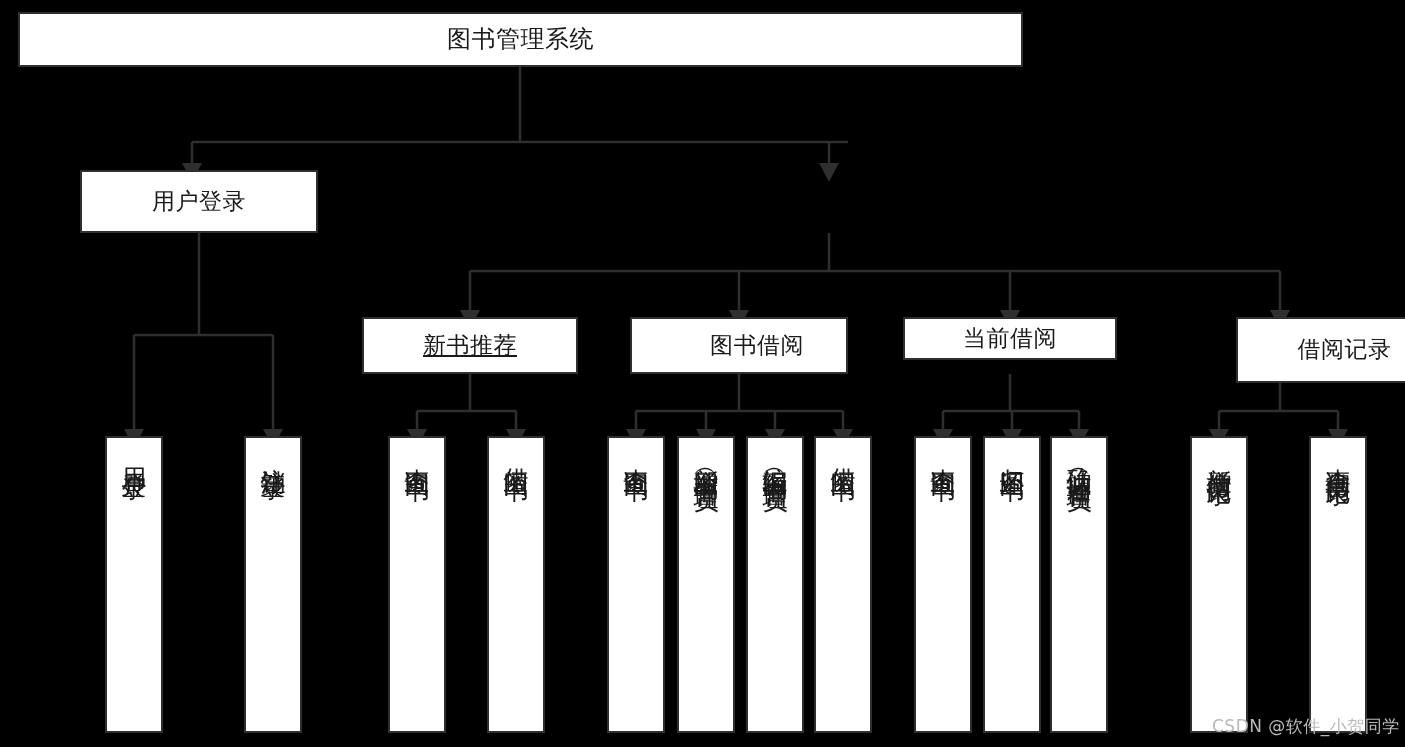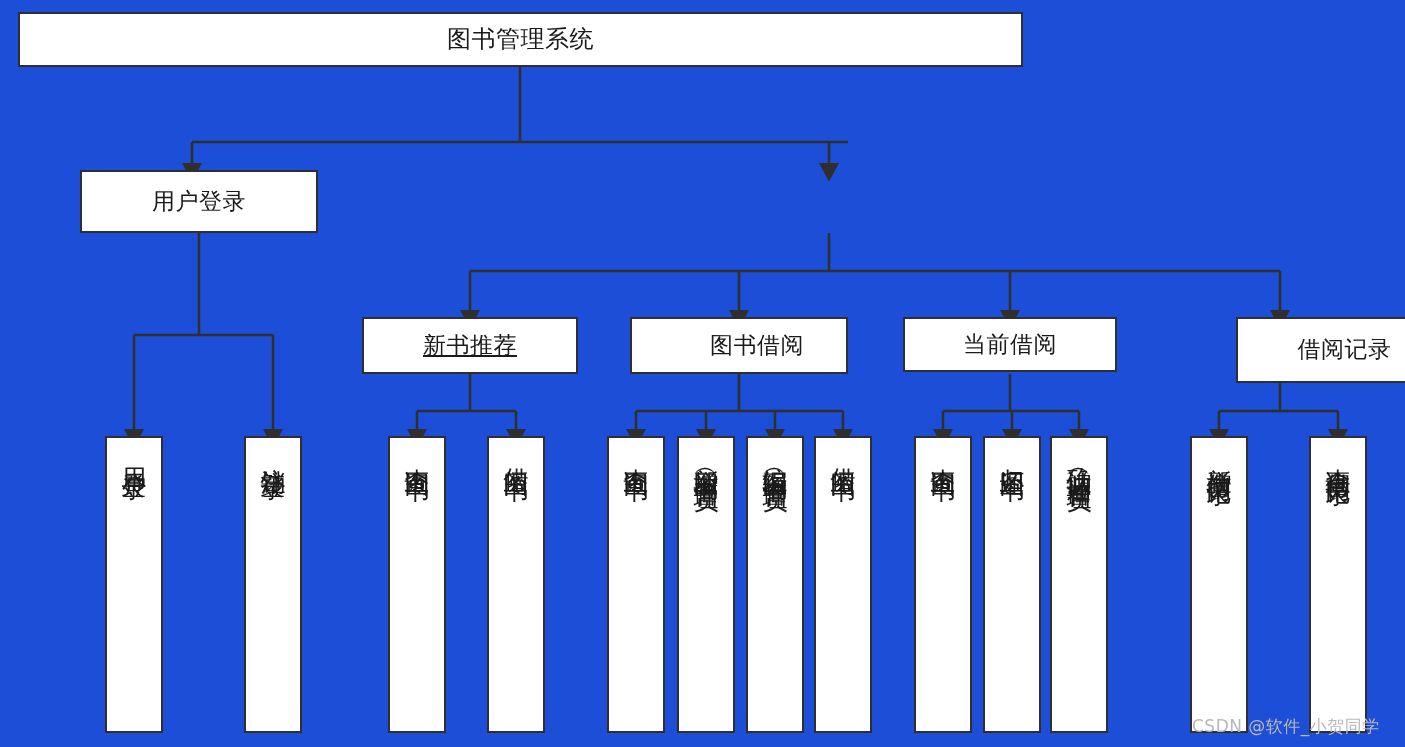--- a/index.html
+++ b/index.html
@@ -7,21 +7,21 @@
     padding: 0;
     background: #ffffff;
   }
   body {
     font-family: "DejaVu Sans", "Liberation Sans", sans-serif;
   }
   #canvas {
     position: relative;
     width: 1405px;
     height: 747px;
-    background: #1d4ed8;
+    background: #000000;
     overflow: hidden;
   }
   #edges {
     position: absolute;
     left: 0;
     top: 0;
     width: 1405px;
     height: 747px;
   }
   .node {
@@ -130,21 +130,21 @@
   <div class="node horiz" style="left:80px; top:170px; width:238px; height:63px;">
     <span class="label">用户登录</span>
   </div>
 
   <div class="node horiz" style="left:362px; top:317px; width:216px; height:57px;text-decoration:underline;">
     <span class="label">新书推荐</span>
   </div>
   <div class="node horiz" style="left:630px; top:317px; width:218px; height:57px;padding-left:36px;">
     <span class="label">图书借阅</span>
   </div>
-  <div class="node horiz" style="left:903px; top:317px; width:214px; height:55px;">
+  <div class="node horiz" style="left:903px; top:317px; width:214px; height:43px;">
     <span class="label">当前借阅</span>
   </div>
   <div class="node horiz" style="left:1236px; top:317px; width:217px; height:66px;">
     <span class="label">借阅记录</span>
   </div>
 
   <div class="node vert" style="left:105px; top:436px; width:58px; height:297px;">
     <span class="label">用户登录</span>
   </div>
   <div class="node vert" style="left:244px; top:436px; width:58px; height:297px;">
@@ -177,15 +177,15 @@
   <div class="node vert" style="left:1050px; top:436px; width:58px; height:297px;">
     <span class="label">确认归还（管理员）</span>
   </div>
   <div class="node vert" style="left:1190px; top:436px; width:58px; height:297px;">
     <span class="label">新增借阅记录</span>
   </div>
   <div class="node vert" style="left:1309px; top:436px; width:58px; height:297px;">
     <span class="label">查询借阅记录</span>
   </div>
 
-  <div class="watermark" style="left:1192px; top:715px;">CSDN @软件_小贺同学</div>
+  <div class="watermark" style="left:1192px; top:715px;padding-left:20px;">CSDN @软件_小贺同学</div>
 
 </div>
 
 </body></html>

